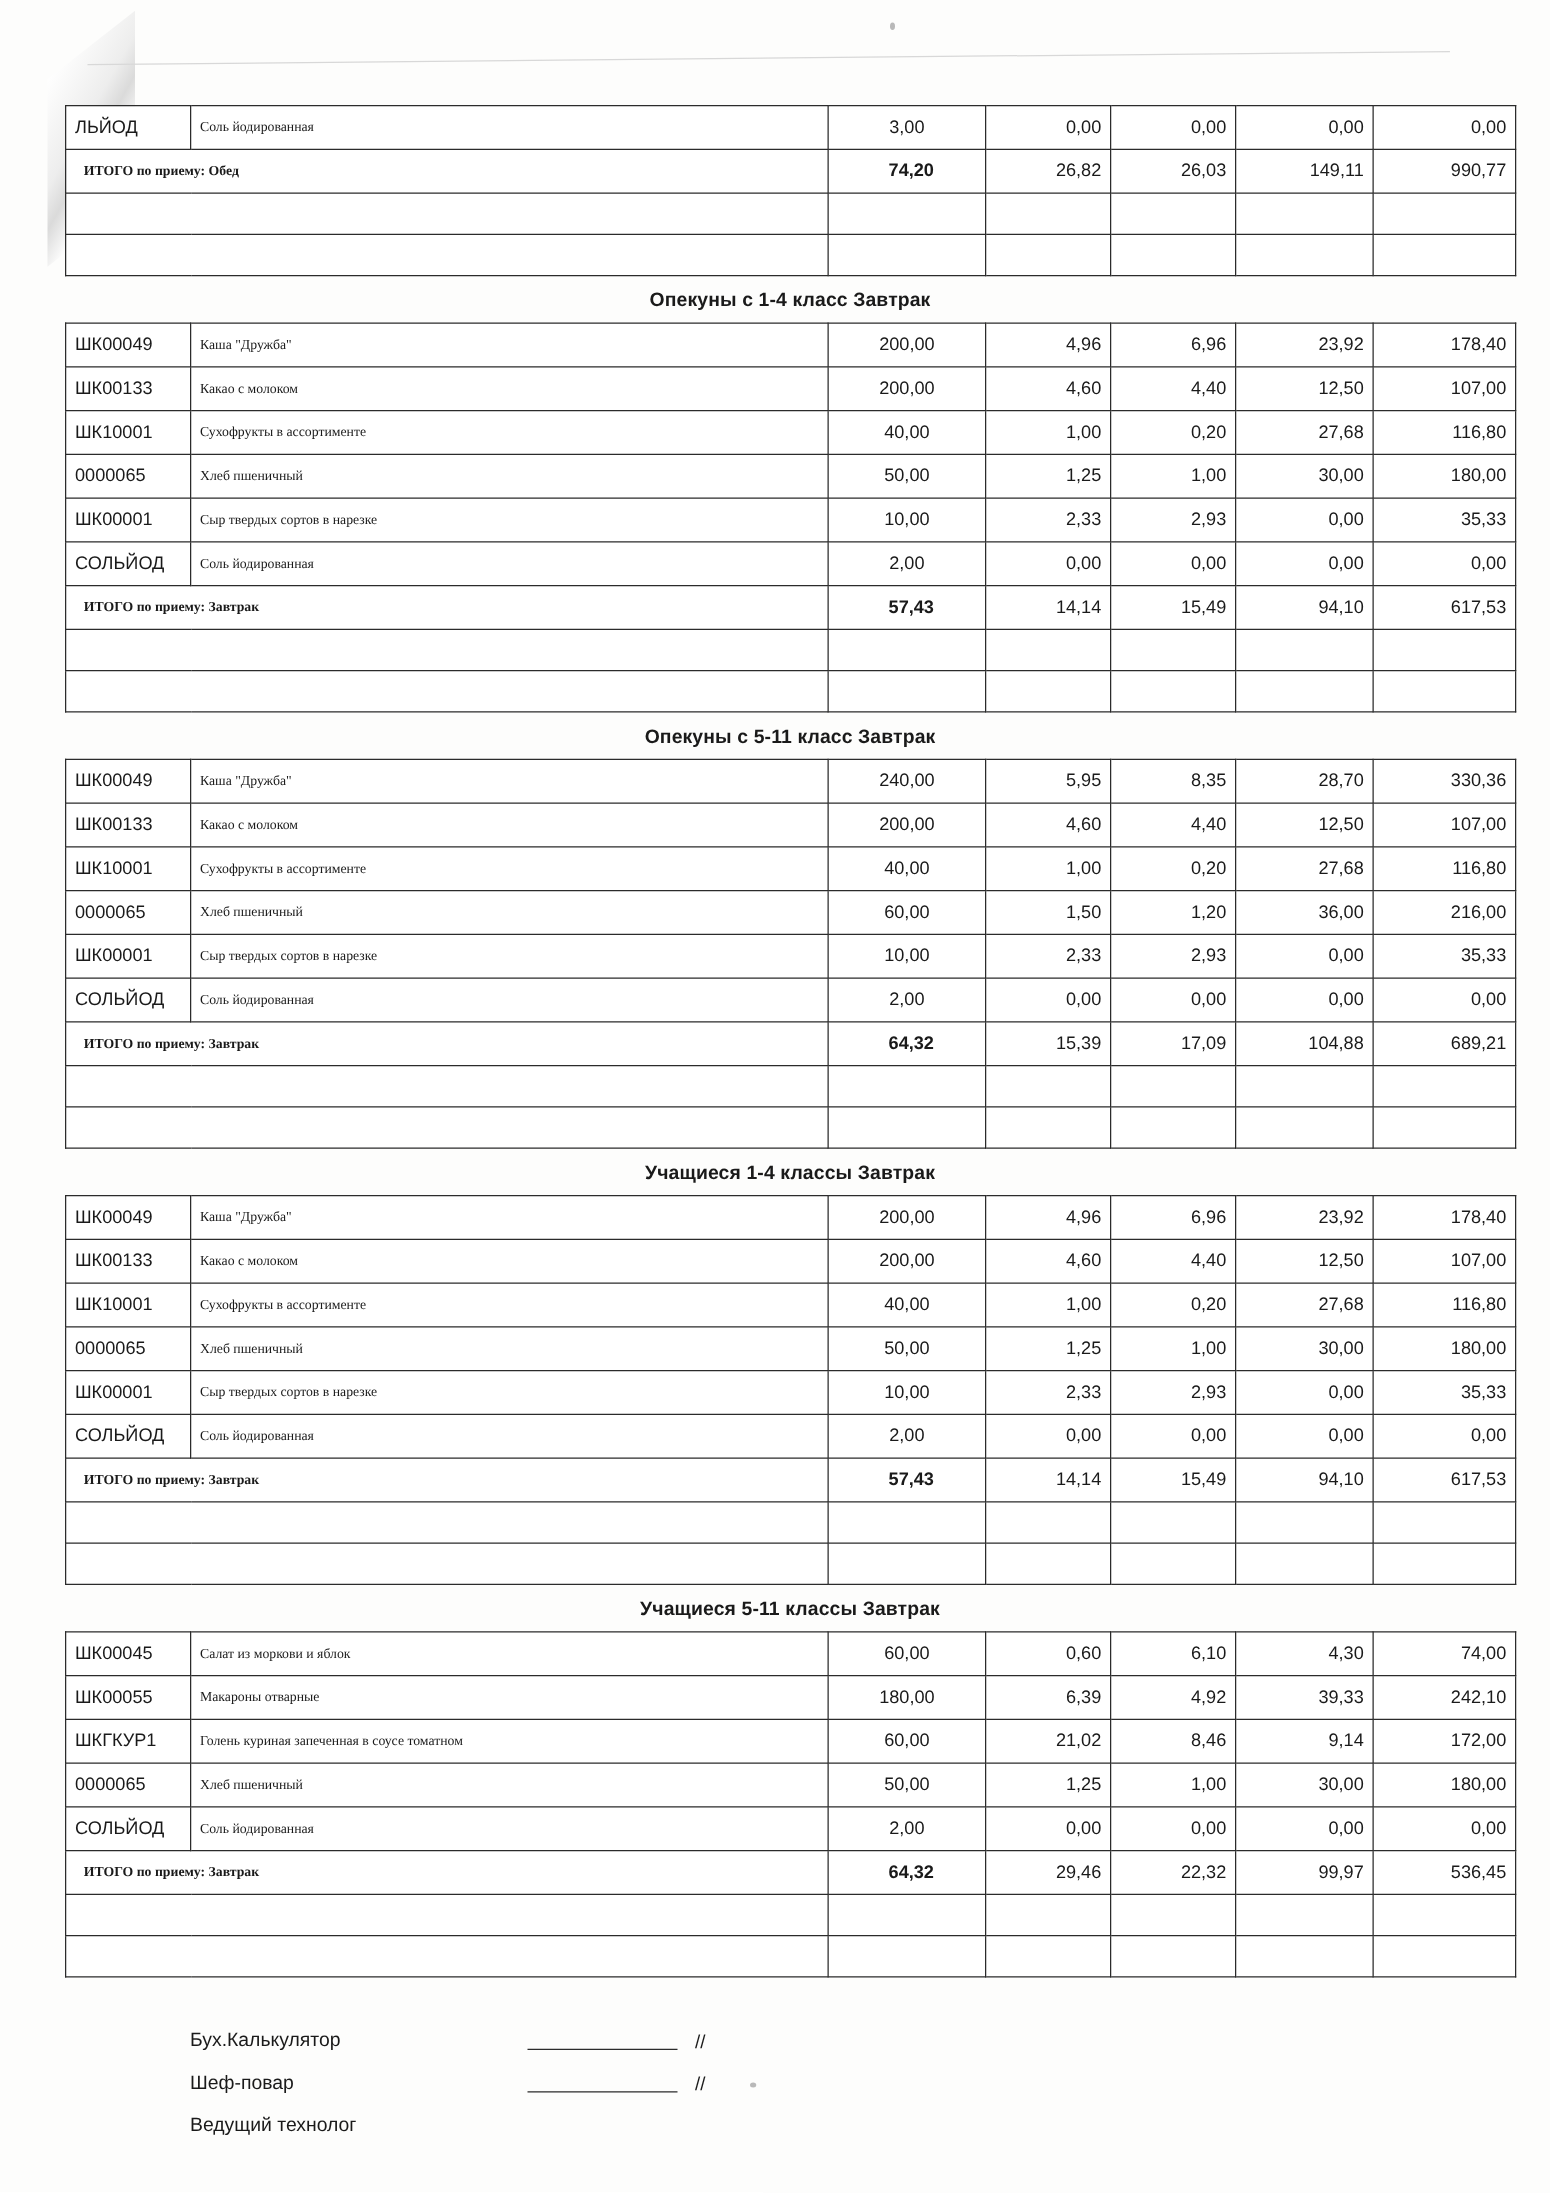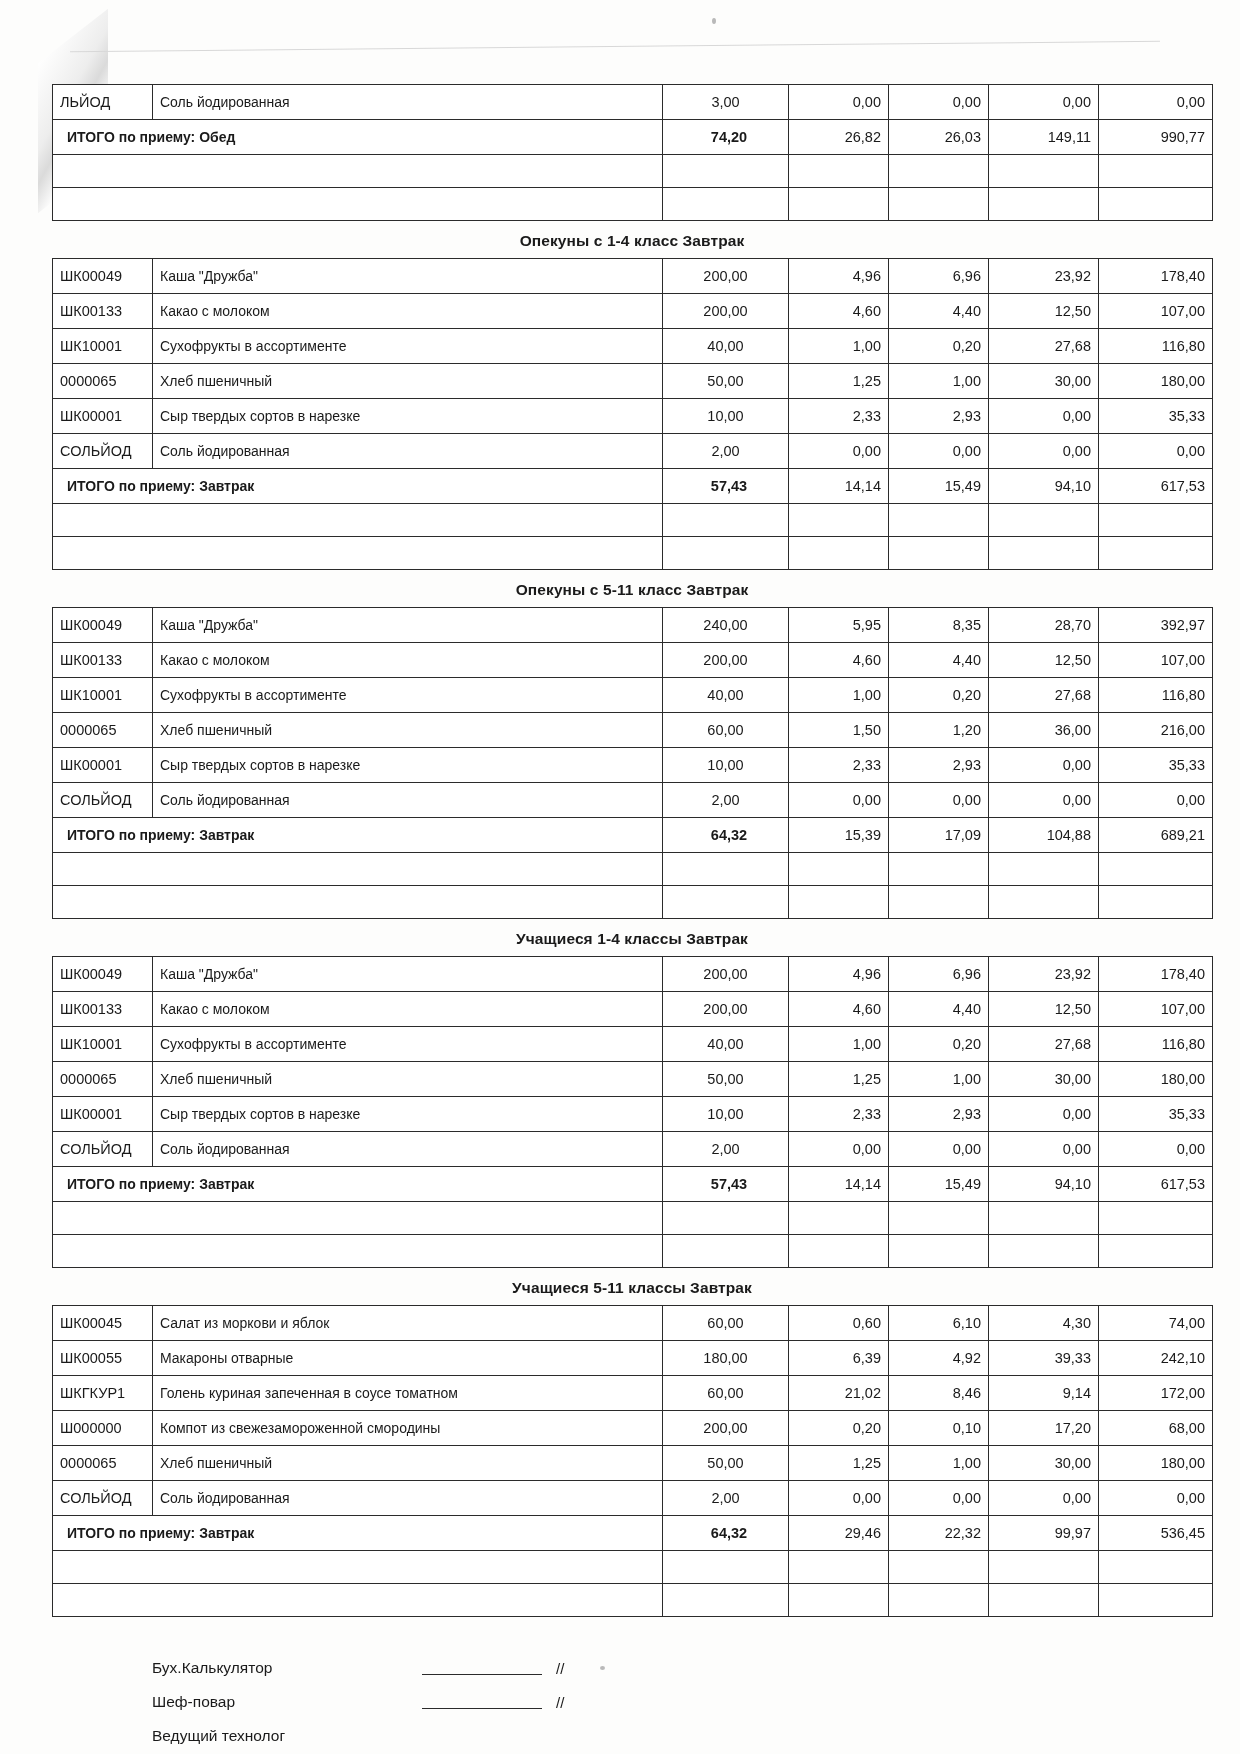--- a/index.html
+++ b/index.html
@@ -67,21 +67,21 @@
   }
   col.c-code  { width: 100px; }
   col.c-name  { width: 510px; }
   col.c-qty   { width: 126px; }
   col.c-p     { width: 100px; }
   col.c-f     { width: 100px; }
   col.c-c     { width: 110px; }
   col.c-e     { width: 114px; }
 
   td.code { font-size: 14.5px; }
-  td.name { font-size: 14px; }
+  td.name { font-size: 11px; font-family: Liberation Serif, serif; }
   td.num  { text-align: right; font-size: 14.5px; padding-right: 10px; }
   td.qty  { text-align: center; font-size: 14.5px; }
   tr.total td { font-weight: bold; padding-left: 14px; }
   tr.total td.num { font-weight: normal; }
   tr.total td.qty { font-weight: bold; }
   tr.spacer td { height: 30px; border: 1px solid #2b2b2b; }
 
   .section-title {
     text-align: center;
     font-weight: bold;
@@ -277,21 +277,21 @@
           <col class="c-e">
       </colgroup>
       <tbody>
         <tr>
           <td class="code">ШК00049</td>
           <td class="name">Каша "Дружба"</td>
           <td class="qty">240,00</td>
           <td class="num">5,95</td>
           <td class="num">8,35</td>
           <td class="num">28,70</td>
-          <td class="num">392,97</td>
+          <td class="num">330,36</td>
         </tr>
         <tr>
           <td class="code">ШК00133</td>
           <td class="name">Какао с молоком</td>
           <td class="qty">200,00</td>
           <td class="num">4,60</td>
           <td class="num">4,40</td>
           <td class="num">12,50</td>
           <td class="num">107,00</td>
         </tr>
@@ -482,29 +482,20 @@
           <td class="num">242,10</td>
         </tr>
         <tr>
           <td class="code">ШКГКУР1</td>
           <td class="name">Голень куриная запеченная в соусе томатном</td>
           <td class="qty">60,00</td>
           <td class="num">21,02</td>
           <td class="num">8,46</td>
           <td class="num">9,14</td>
           <td class="num">172,00</td>
-        </tr>
-        <tr>
-          <td class="code">Ш000000</td>
-          <td class="name">Компот из свежезамороженной смородины</td>
-          <td class="qty">200,00</td>
-          <td class="num">0,20</td>
-          <td class="num">0,10</td>
-          <td class="num">17,20</td>
-          <td class="num">68,00</td>
         </tr>
         <tr>
           <td class="code">0000065</td>
           <td class="name">Хлеб пшеничный</td>
           <td class="qty">50,00</td>
           <td class="num">1,25</td>
           <td class="num">1,00</td>
           <td class="num">30,00</td>
           <td class="num">180,00</td>
         </tr>

